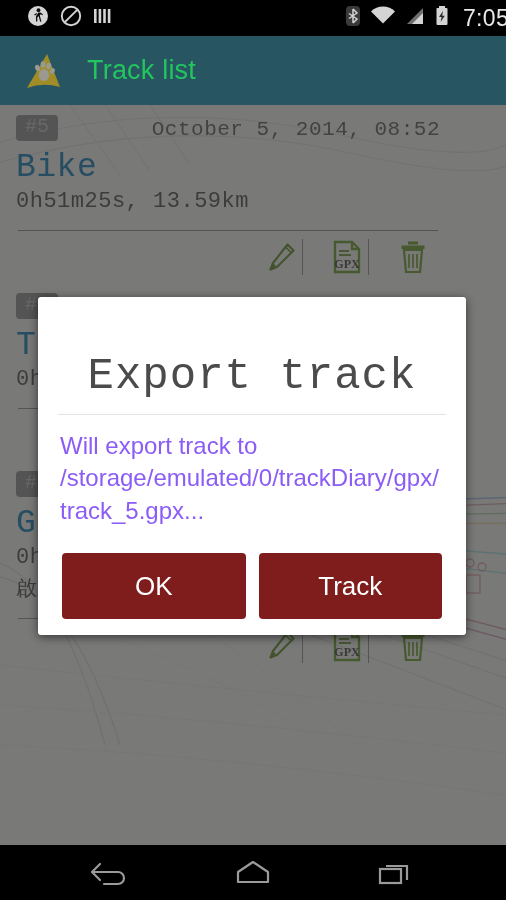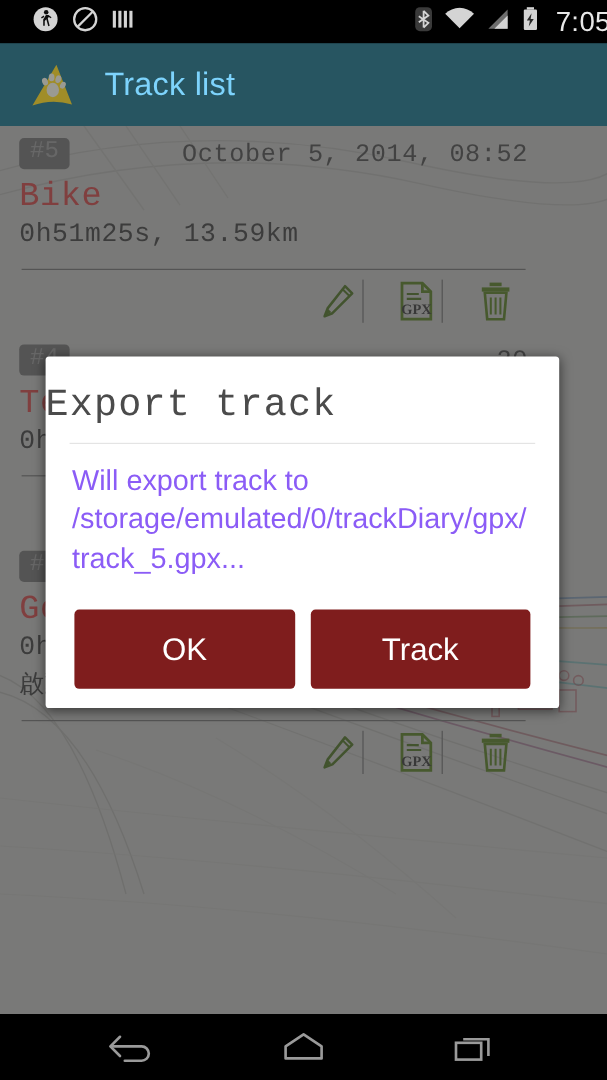--- a/index.html
+++ b/index.html
@@ -25,21 +25,21 @@
   }
   .ic { display:block; }
 
   
   .actionbar {
     position:absolute; top:36px; left:0; width:506px; height:69px;
     background:#275561; display:flex; align-items:center; padding-left:22px;
   }
   .app-icon { width:42px; height:40px; position:relative; }
   .ab-title {
-    color:#7dd3fc; font-size:27px; margin-left:23px; letter-spacing:.2px;
+    color:#22c55e; font-size:27px; margin-left:23px; letter-spacing:.2px;
   }
 
   
   .map {
     position:absolute; top:105px; left:0; width:506px; height:740px;
     background:#d9d9d6; overflow:hidden;
   }
   .map svg { position:absolute; top:0; left:0; }
 
   
@@ -53,22 +53,22 @@
   .t-top { display:flex; align-items:flex-start; height:30px; }
   .badge {
     background:#7d7d7d; color:#aeaeae; font-family:"Liberation Mono", monospace;
     font-size:20px; padding:2px 9px 4px 9px; border-radius:4px; line-height:1;
   }
   .t-date {
     margin-left:auto; color:#4e4e4e; font-family:"Liberation Mono", monospace;
     font-size:21px; letter-spacing:.5px; padding-top:3px;
   }
   .t-name {
-    color:#ef4444; font-family:"Liberation Mono", monospace;
-    font-size:28px; margin-top:4px; letter-spacing:.5px;
+    color:#0369a1; font-family:"Liberation Mono", monospace;
+    font-size:33px; margin-top:4px; letter-spacing:.5px;
   }
   .t-stats {
     color:#3d3d3d; font-family:"Liberation Mono", monospace;
     font-size:22px; margin-top:3px; letter-spacing:.5px;
   }
   .t-note {
     color:#3d3d3d; font-size:21px; margin-top:4px;
   }
   .t-sep { height:1px; background:#7d7d7d; margin:16px 2px 0 2px; }
   .t-actions {
@@ -91,22 +91,22 @@
   }
 
   
   .dialog {
     position:absolute; left:38px; top:297px; width:428px;
     background:#fff; border-radius:3px;
     box-shadow:0 2px 10px rgba(0,0,0,.55);
     padding:0 0 16px 0;
   }
   .dlg-title {
-    color:#4b4b4b; font-family:"Liberation Mono", monospace;
-    font-size:32px; padding:22px 0 13px 0; letter-spacing:1px;
+    text-align:center; color:#4b4b4b; font-family:"Liberation Mono", monospace;
+    font-size:44px; padding:22px 0 13px 0; letter-spacing:1px;margin-top:32px;
   }
   .dlg-divider { height:1px; background:#e4e4e4; margin:0 20px; }
   .dlg-msg {
     color:#8b5cf6; font-size:24px; line-height:1.35;
     padding:15px 22px 4px 22px; word-break:break-word;
   }
   .dlg-buttons {
     display:flex; gap:13px; padding:22px 24px 0 24px;
   }
   .dlg-btn {

